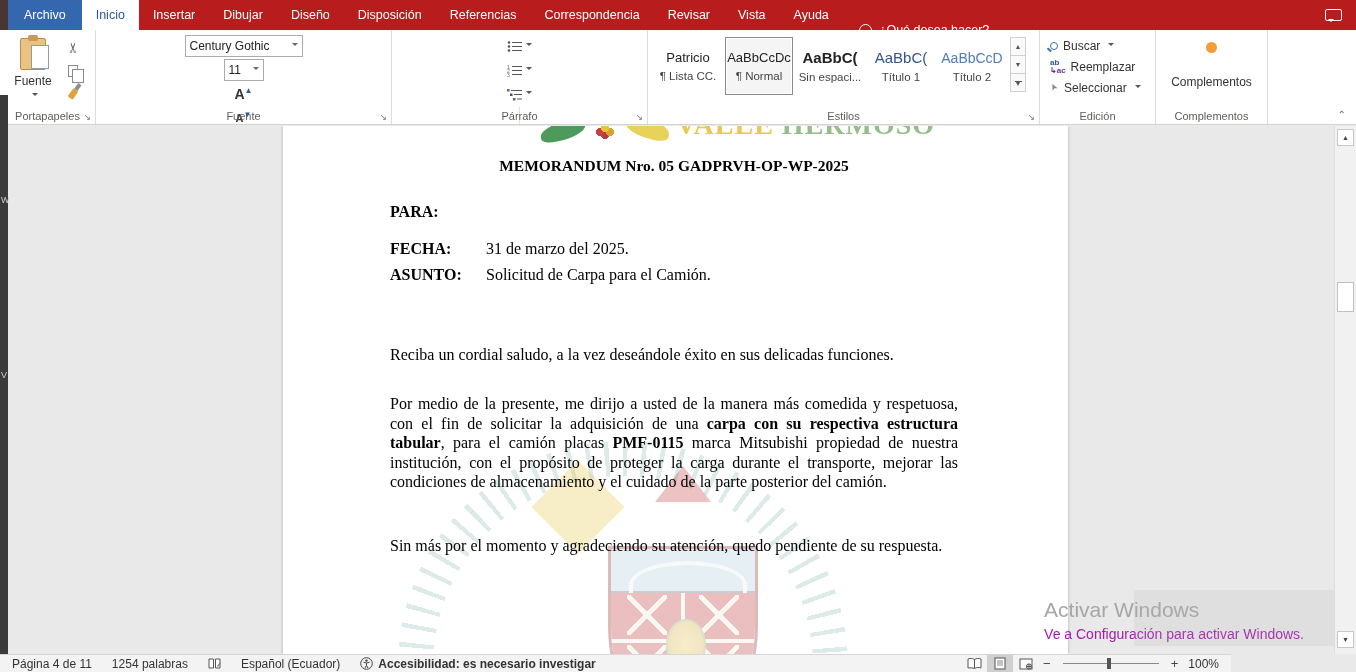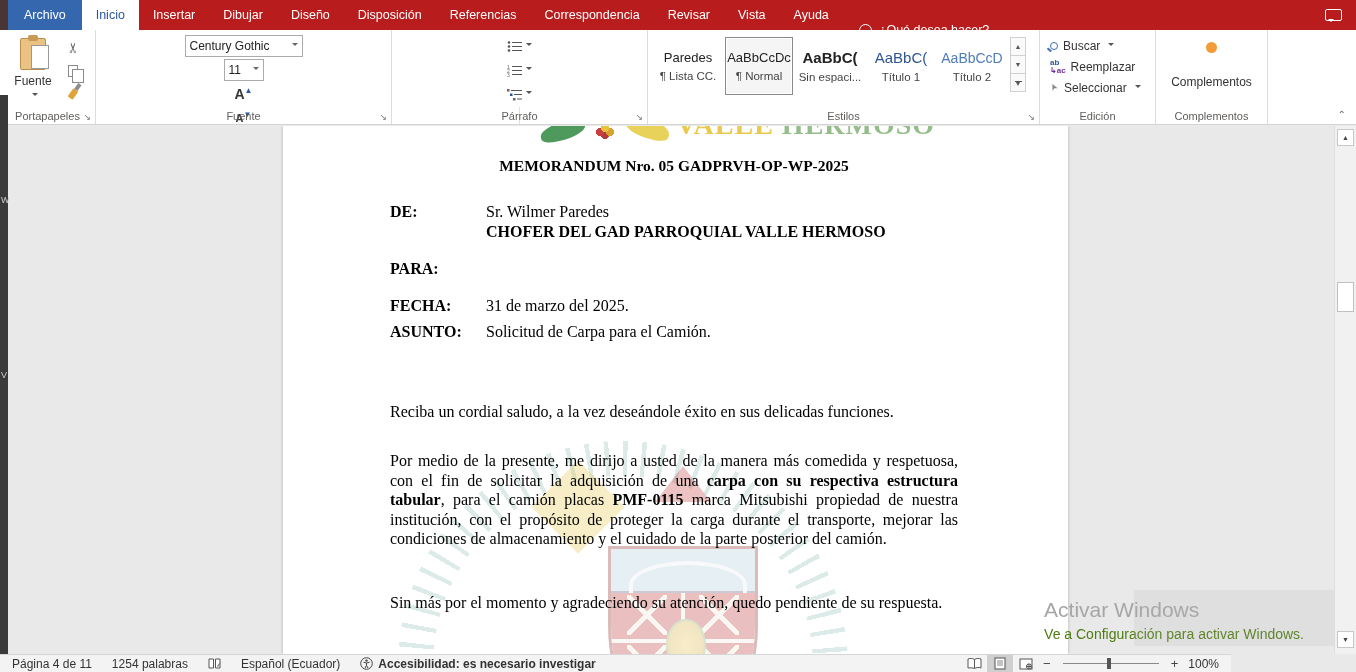--- a/index.html
+++ b/index.html
@@ -139,21 +139,21 @@
     background:linear-gradient(45deg, transparent 46%, #f0e2d4 46% 54%, transparent 54%),
                linear-gradient(-45deg, transparent 46%, #f0e2d4 46% 54%, transparent 54%); }
   .wm-oval { position:absolute; left:55px; top:70px; width:40px; height:52px; background:radial-gradient(#e8c84e, #c79a30); border-radius:50%; border:2px solid #7a5; }
   .wm-star { left:372px; top:312px; width:0; height:0; border:28px solid transparent; border-bottom:36px solid #c03434; }
   .wm-diamond { left:262px; top:348px; width:66px; height:66px; background:#e3c64a; transform:rotate(45deg); }
 
   
   .activation { position:absolute; right:52px; bottom:12px; z-index:5; color:#a6a6a6; }
   .activation .box { position:absolute; right:-40px; top:-8px; width:210px; height:56px; background:rgba(180,180,180,.18); }
   .act-title { font-size:21px; }
-  .act-sub { font-size:14px; margin-top:4px; color:#4d7c0f; }
+  .act-sub { font-size:14px; margin-top:4px; color:#a21caf; }
 
   
   #vscroll { position:absolute; right:0; top:126px; width:22px; height:528px; background:#f1f1f1; border-left:1px solid #dedede; z-index:6; }
   .sc-btn { position:absolute; left:2px; width:17px; height:17px; background:#fff; border:1px solid #c8c8c8; display:flex; align-items:center; justify-content:center; font-size:7px; color:#444; }
   .sc-up { top:3px; } .sc-down { bottom:6px; }
   .sc-thumb { position:absolute; left:2px; top:156px; width:17px; height:30px; background:#fff; border:1px solid #c0c0c0; }
 
   
   #statusbar { position:absolute; left:0; bottom:0; width:1231px; height:18px; background:#f3f3f3; border-top:1px solid #d6d6d6; display:flex; align-items:center; font-size:12px; color:#333; z-index:11; }
   .sb-item { padding:0 10px; white-space:nowrap; display:flex; align-items:center; gap:5px; }
@@ -371,21 +371,21 @@
           <span class="chv"></span>
           </span>
       </div>
       <div class="glabel">Párrafo</div>
       <span class="launcher">↘</span>
     </div>
 
     <div class="rgroup g-styles">
       <div class="cards">
         <div class="card">
-          <span class="sample">Paredes</span>
+          <span class="sample">Patricio</span>
           <span class="sname">¶ Lista CC.</span>
         </div>
         <div class="card selected">
           <span class="sample">AaBbCcDc</span>
           <span class="sname">¶ Normal</span>
         </div>
         <div class="card">
           <span class="sample bold">AaBbC(</span>
           <span class="sname">Sin espaci...</span>
         </div>
@@ -467,27 +467,20 @@
           </div>
           <div class="logo-text">
             <span class="lt-y">VALLE</span>
             <span class="lt-g">HERMOSO</span>
           </div>
         </div>
 
         <div class="memo-title">MEMORANDUM Nro. 05 GADPRVH-OP-WP-2025</div>
 
         <div class="fields">
-          <div class="field-row mb18">
-            <span class="flabel">DE:</span>
-            <span>
-              <span style="display:block;">Sr. Wilmer Paredes</span>
-              <span class="fline2" style="display:block;">CHOFER DEL GAD PARROQUIAL VALLE HERMOSO</span>
-            </span>
-          </div>
           <div class="field-row mb17">
             <span class="flabel">PARA:</span>
           </div>
           <div class="field-row mb7">
             <span class="flabel">FECHA:</span>
             <span>31 de marzo del 2025.</span>
           </div>
           <div class="field-row">
             <span class="flabel">ASUNTO:</span>
             <span>Solicitud de Carpa para el Camión.</span>

